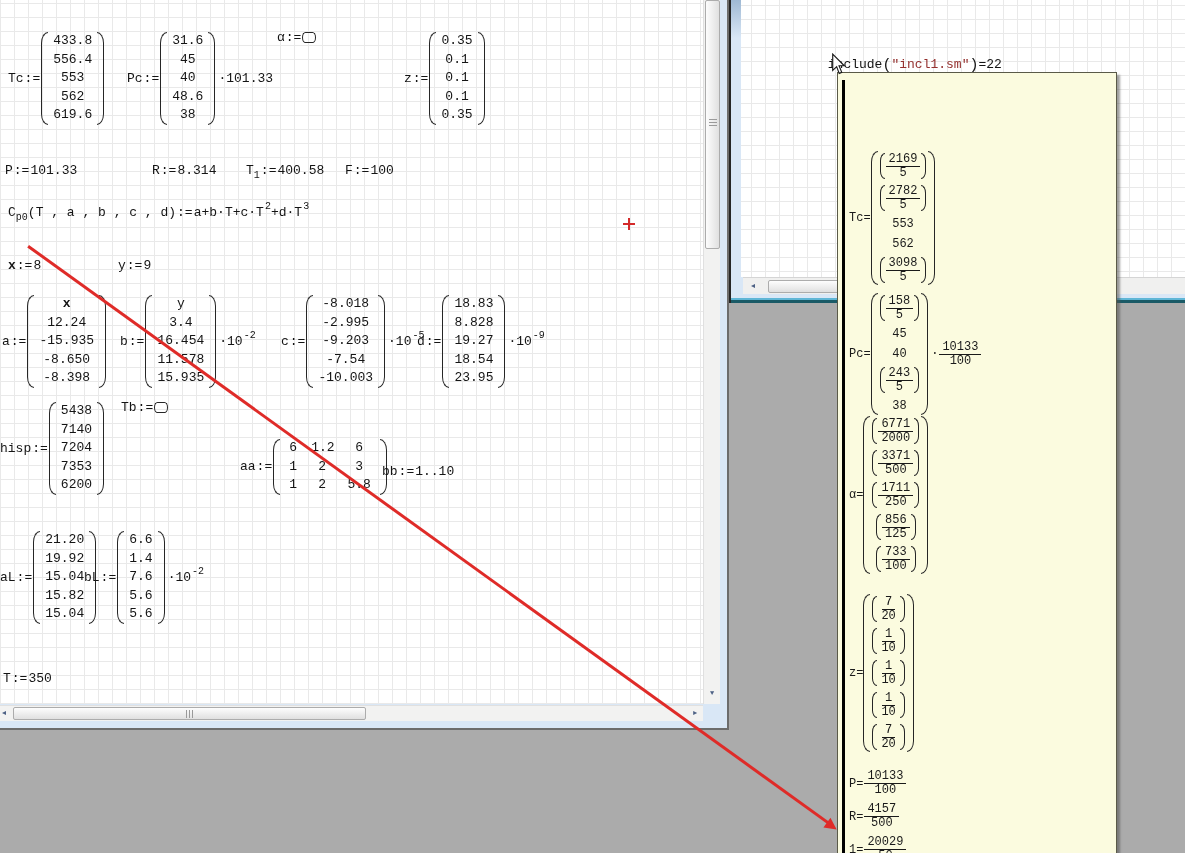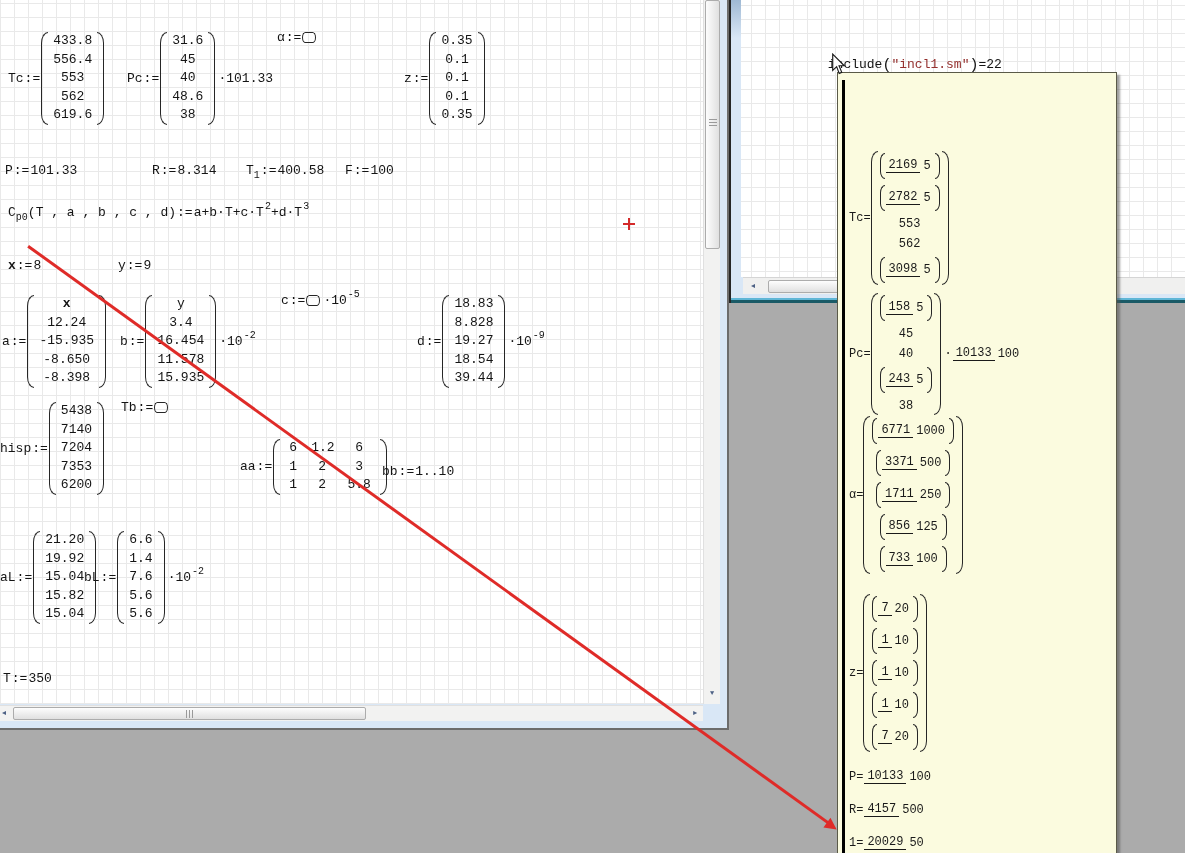--- a/index.html
+++ b/index.html
@@ -78,21 +78,21 @@
   .tooltip { position:absolute; left:837px; top:72px; width:280px; height:785px;
     background:#FBFBDF; border:1px solid #5A5A48;
     box-shadow:3px 3px 2px rgba(80,80,80,0.55); z-index:100; }
   .caret-bar { position:absolute; left:4px; top:7px; width:3px; height:774px; background:#000; }
   .trow { position:absolute; left:11px; display:flex; align-items:center; white-space:pre;
     font-size:12px; color:#1a1a1a; }
   .tcol { display:flex; flex-direction:column; align-items:center; padding:1px 2px; }
   .pcell { height:20px; line-height:20px; font-size:12px; padding:0 2px; }
   .pf { display:flex; align-items:center; height:32px; }
   .pf .par { margin:3px 0; width:5px; flex-basis:5px; }
-  .frac { display:flex; flex-direction:row; align-items:center; line-height:13px; font-size:12px; padding:0 1px; }
+  .frac { display:flex; flex-direction:column; align-items:center; line-height:13px; font-size:12px; padding:0 1px; }
   .frac .num { border-bottom:1px solid #1a1a1a; padding:0 3px; }
   .frac .den { padding:0 3px; }
 
   
   .red-line { position:absolute; left:29px; top:245px; width:988px; height:3px;
     background:#DF2B28; transform-origin:0 0; transform:rotate(35.78deg); z-index:50; }
   .red-head { position:absolute; right:-9px; top:-4.5px; width:0; height:0;
     border-left:12px solid #DF2B28; border-top:6px solid transparent; border-bottom:6px solid transparent; }
   .red-plus { position:absolute; left:623px; top:218px; width:12px; height:12px; z-index:40; }
   .red-plus::before { content:""; position:absolute; left:0; top:5px; width:12px; height:2px; background:#D42A2A; }
@@ -188,33 +188,40 @@
         <span class="cell">11.578</span>
         <span class="cell">15.935</span>
       </span>
       <span class="par r"></span>
       <span class="mult"><span>·</span><span>10</span><span class="sup">-2</span></span>
     </div>
 
     <div class="expr" style="left:281px;top:293px">
       <span>c</span><span class="asg">:=</span>
       <span class="par l"></span>
+      <span class="col">
+        <span class="cell">-8.018</span>
+        <span class="cell">-2.995</span>
+        <span class="cell">-9.203</span>
+        <span class="cell">-7.54</span>
+        <span class="cell">-10.003</span>
+      </span>
       <span class="par r"></span>
       <span class="mult"><span>·</span><span>10</span><span class="sup">-5</span></span>
     </div>
 
     <div class="expr" style="left:417px;top:293px">
       <span>d</span><span class="asg">:=</span>
       <span class="par l"></span>
       <span class="col">
         <span class="cell">18.83</span>
         <span class="cell">8.828</span>
         <span class="cell">19.27</span>
         <span class="cell">18.54</span>
-        <span class="cell">39.44</span>
+        <span class="cell">23.95</span>
       </span>
       <span class="par r"></span>
       <span class="mult"><span>·</span><span>10</span><span class="sup">-9</span></span>
     </div>
 
     <div class="expr" style="left:0px;top:400px">
       <span>hisp</span><span class="asg">:=</span>
       <span class="par l"></span>
       <span class="col">
         <span class="cell">5438</span>
@@ -343,21 +350,21 @@
       <span class="pcell">38</span>
     </span>
     <span class="par r"></span>
     <span class="mult"><span>·</span><span class="frac"><span class="num">10133</span><span class="den">100</span></span></span>
   </div>
 
   <div class="trow" style="top:341px">
     <span>α</span><span>=</span>
     <span class="par l"></span>
     <span class="tcol">
-      <span class="pf"><span class="par l"></span><span class="frac"><span class="num">6771</span><span class="den">1000</span></span><span class="par r"></span></span>
+      <span class="pf"><span class="par l"></span><span class="frac"><span class="num">6771</span><span class="den">2000</span></span><span class="par r"></span></span>
       <span class="pf"><span class="par l"></span><span class="frac"><span class="num">3371</span><span class="den">500</span></span><span class="par r"></span></span>
       <span class="pf"><span class="par l"></span><span class="frac"><span class="num">1711</span><span class="den">250</span></span><span class="par r"></span></span>
       <span class="pf"><span class="par l"></span><span class="frac"><span class="num">856</span><span class="den">125</span></span><span class="par r"></span></span>
       <span class="pf"><span class="par l"></span><span class="frac"><span class="num">733</span><span class="den">100</span></span><span class="par r"></span></span>
     </span>
     <span class="par r"></span>
   </div>
 
   <div class="trow" style="top:519px">
     <span>z</span><span>=</span>

